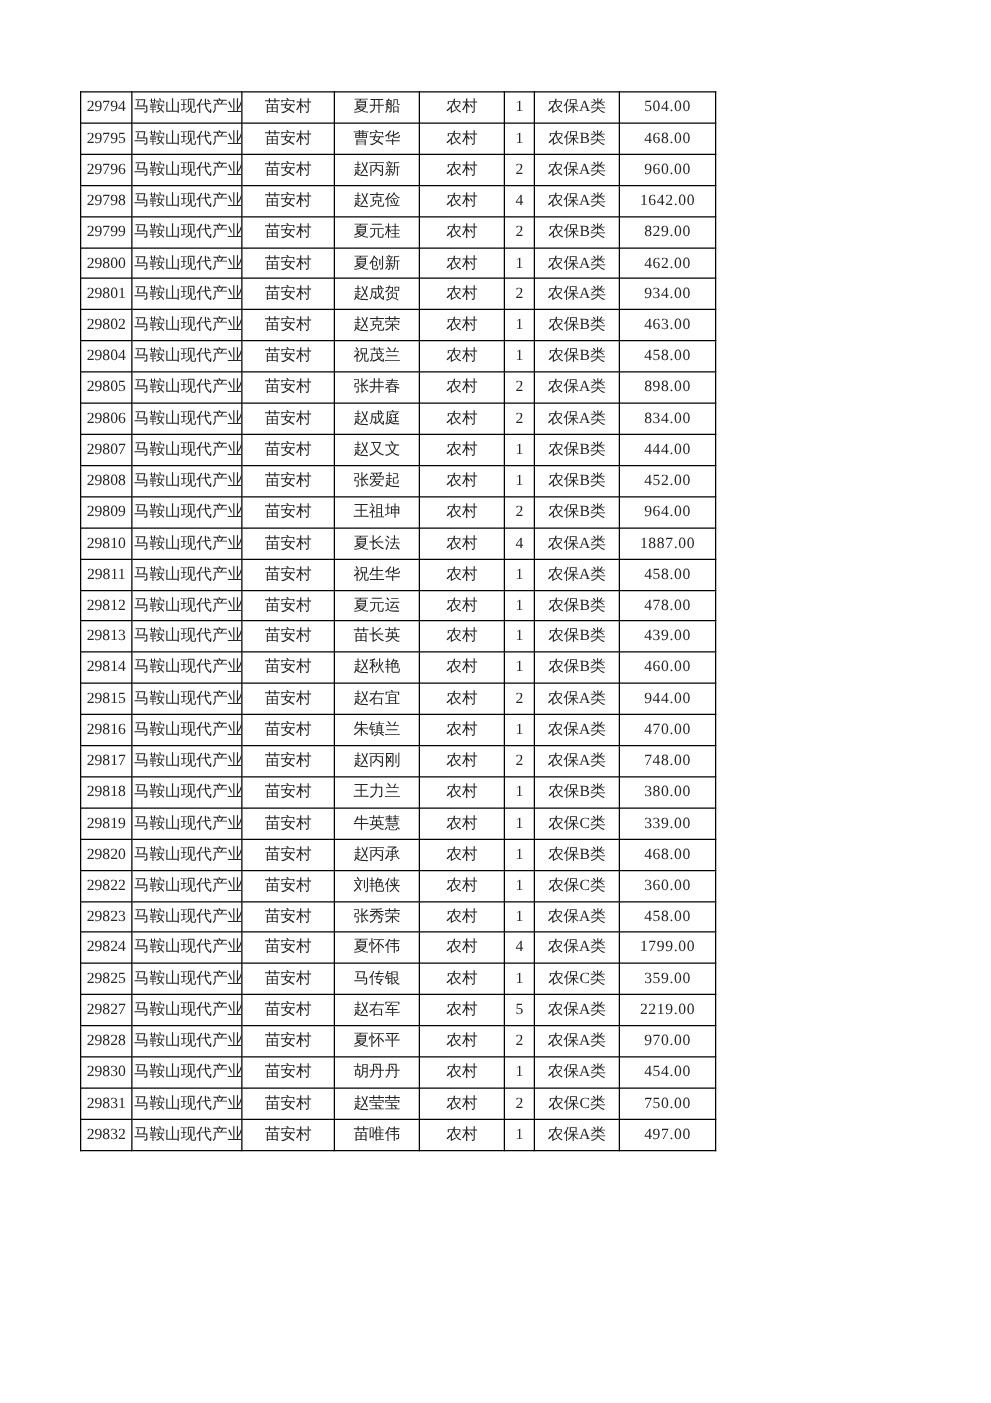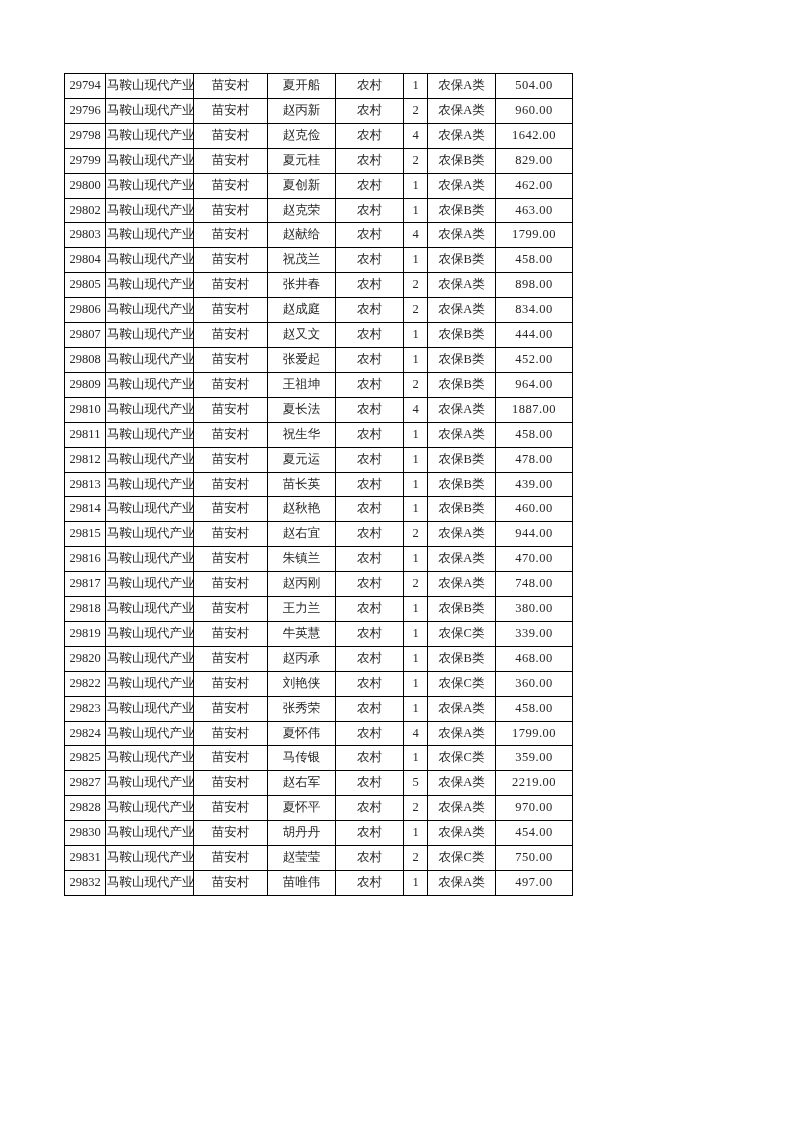--- a/index.html
+++ b/index.html
@@ -63,20 +63,30 @@
           <td class="c-id">29794</td>
           <td class="c-org">马鞍山现代产业</td>
           <td class="c-village">苗安村</td>
           <td class="c-person">夏开船</td>
           <td class="c-residence">农村</td>
           <td class="c-count">1</td>
           <td class="c-insurance">农保A类</td>
           <td class="c-amount">504.00</td>
         </tr>
         <tr>
+          <td class="c-id">29795</td>
+          <td class="c-org">马鞍山现代产业</td>
+          <td class="c-village">苗安村</td>
+          <td class="c-person">曹安华</td>
+          <td class="c-residence">农村</td>
+          <td class="c-count">1</td>
+          <td class="c-insurance">农保B类</td>
+          <td class="c-amount">468.00</td>
+        </tr>
+        <tr>
           <td class="c-id">29796</td>
           <td class="c-org">马鞍山现代产业</td>
           <td class="c-village">苗安村</td>
           <td class="c-person">赵丙新</td>
           <td class="c-residence">农村</td>
           <td class="c-count">2</td>
           <td class="c-insurance">农保A类</td>
           <td class="c-amount">960.00</td>
         </tr>
         <tr>
@@ -103,38 +113,38 @@
           <td class="c-id">29800</td>
           <td class="c-org">马鞍山现代产业</td>
           <td class="c-village">苗安村</td>
           <td class="c-person">夏创新</td>
           <td class="c-residence">农村</td>
           <td class="c-count">1</td>
           <td class="c-insurance">农保A类</td>
           <td class="c-amount">462.00</td>
         </tr>
         <tr>
+          <td class="c-id">29801</td>
+          <td class="c-org">马鞍山现代产业</td>
+          <td class="c-village">苗安村</td>
+          <td class="c-person">赵成贺</td>
+          <td class="c-residence">农村</td>
+          <td class="c-count">2</td>
+          <td class="c-insurance">农保A类</td>
+          <td class="c-amount">934.00</td>
+        </tr>
+        <tr>
           <td class="c-id">29802</td>
           <td class="c-org">马鞍山现代产业</td>
           <td class="c-village">苗安村</td>
           <td class="c-person">赵克荣</td>
           <td class="c-residence">农村</td>
           <td class="c-count">1</td>
           <td class="c-insurance">农保B类</td>
           <td class="c-amount">463.00</td>
-        </tr>
-        <tr>
-          <td class="c-id">29803</td>
-          <td class="c-org">马鞍山现代产业</td>
-          <td class="c-village">苗安村</td>
-          <td class="c-person">赵献给</td>
-          <td class="c-residence">农村</td>
-          <td class="c-count">4</td>
-          <td class="c-insurance">农保A类</td>
-          <td class="c-amount">1799.00</td>
         </tr>
         <tr>
           <td class="c-id">29804</td>
           <td class="c-org">马鞍山现代产业</td>
           <td class="c-village">苗安村</td>
           <td class="c-person">祝茂兰</td>
           <td class="c-residence">农村</td>
           <td class="c-count">1</td>
           <td class="c-insurance">农保B类</td>
           <td class="c-amount">458.00</td>

